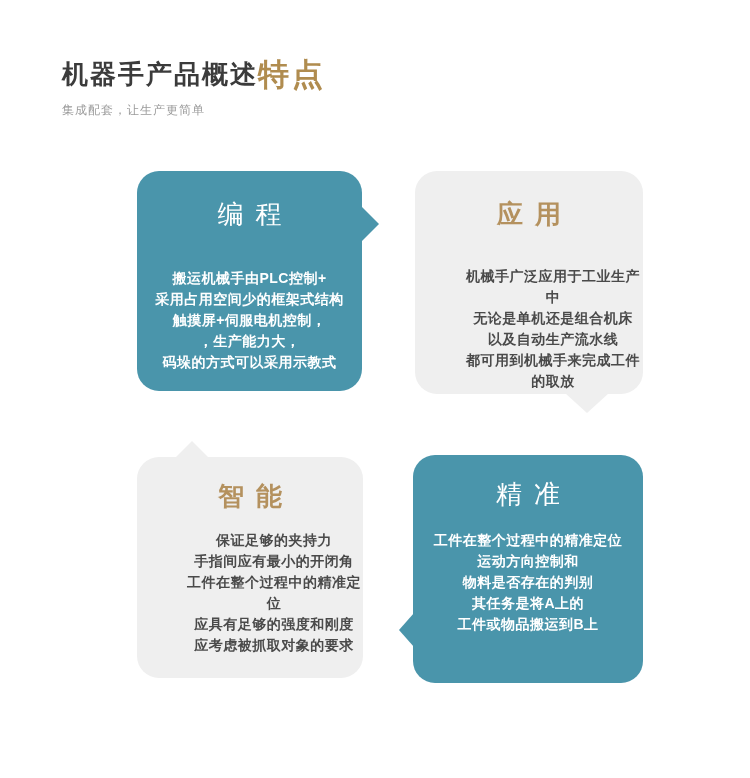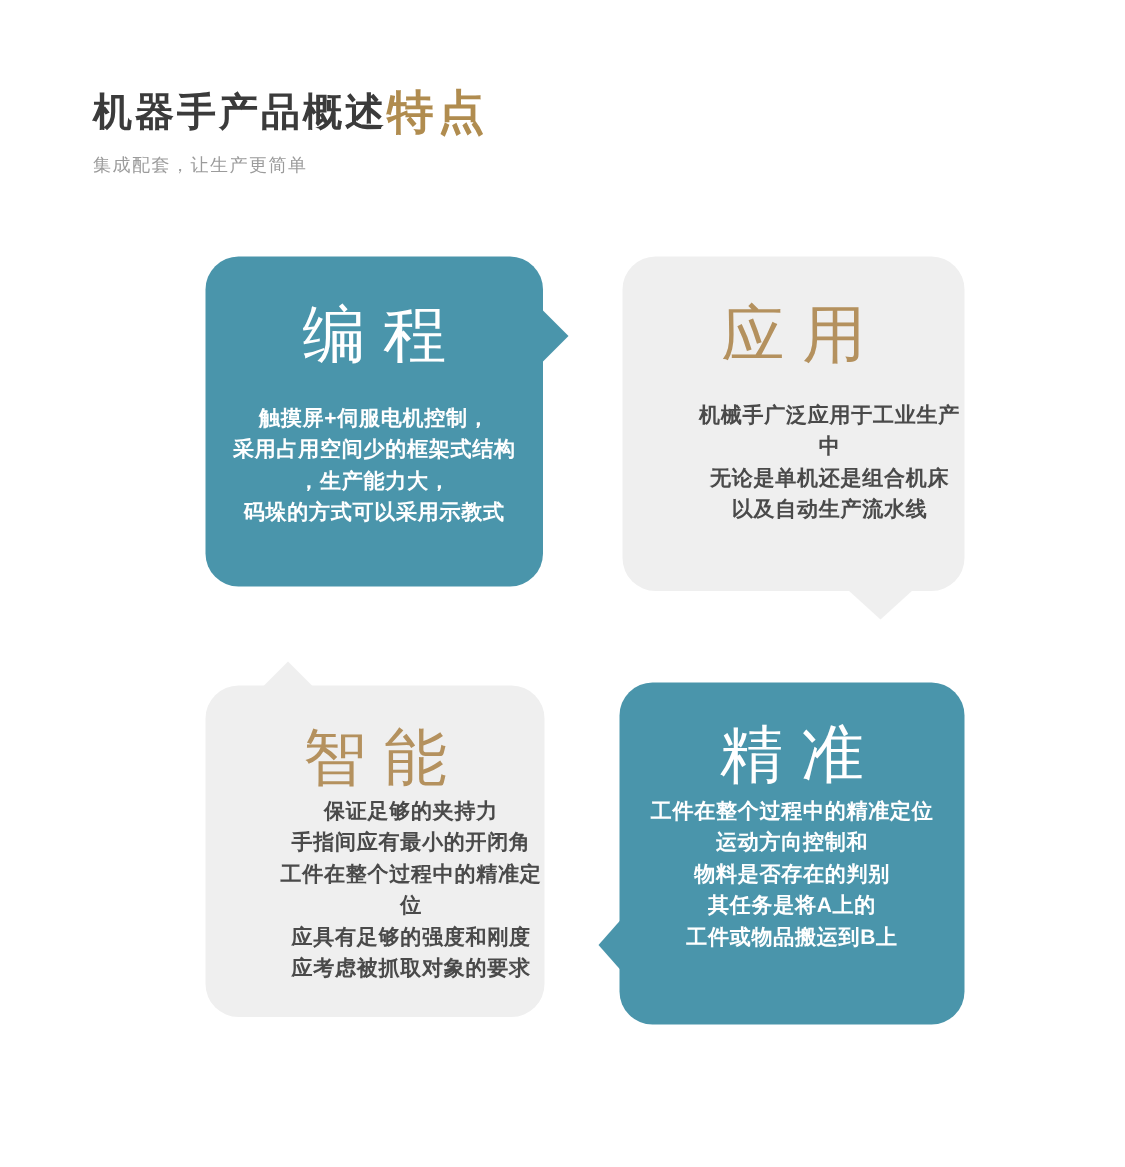--- a/index.html
+++ b/index.html
@@ -33,25 +33,25 @@
   
   .card{position:absolute;border-radius:22px;}
   .card.teal{background:var(--teal);}
   .card.gray{background:var(--card-gray);}
 
   .card-title{
     position:absolute;left:0;width:100%;
     text-align:center;
     font-family:"Liberation Serif","DejaVu Serif",serif;
     font-weight:normal;
-    font-size:42px;line-height:1.1;
+    font-size:26px;line-height:1.1;
     letter-spacing:12px;text-indent:12px;
   }
   .card.teal .card-title{color:#ffffff;}
-  .card.gray .card-title{color:var(--gold-title);}
+  .card.gray .card-title{color:var(--gold-title);font-weight:bold;}
 
   .card-body{
     position:absolute;left:0;width:100%;
     text-align:center;
     font-size:14px;font-weight:bold;line-height:21px;
     letter-spacing:0.5px;
   }
   .card.teal .card-body{color:var(--body-on-teal);}
   .card.gray .card-body{color:var(--body-on-gray);padding-left:48px;}
 
@@ -101,34 +101,36 @@
 
   <header class="page-header">
     <h1 class="page-title"><span class="t-main">机器手产品概述</span><span class="t-accent">特点</span></h1>
     <p class="page-subtitle">集成配套，让生产更简单</p>
   </header>
 
   <section class="card teal card-c1">
     <span class="arrow arrow-right"></span>
     <h2 class="card-title">编程</h2>
     <div class="card-body">
+      <div>搬运机械手由PLC控制+</div>
+      <div>采用占用空间少的框架式结构</div>
       <div>触摸屏+伺服电机控制，</div>
-      <div>采用占用空间少的框架式结构</div>
       <div>，生产能力大，</div>
       <div>码垛的方式可以采用示教式</div>
     </div>
   </section>
 
   <section class="card gray card-c2">
     <span class="arrow arrow-down"></span>
     <h2 class="card-title">应用</h2>
     <div class="card-body">
       <div>机械手广泛应用于工业生产中</div>
       <div>无论是单机还是组合机床</div>
       <div>以及自动生产流水线</div>
+      <div>都可用到机械手来完成工件的取放</div>
     </div>
   </section>
 
   <section class="card gray card-c3">
     <span class="arrow arrow-up"></span>
     <h2 class="card-title">智能</h2>
     <div class="card-body">
       <div>保证足够的夹持力</div>
       <div>手指间应有最小的开闭角</div>
       <div>工件在整个过程中的精准定位</div>

